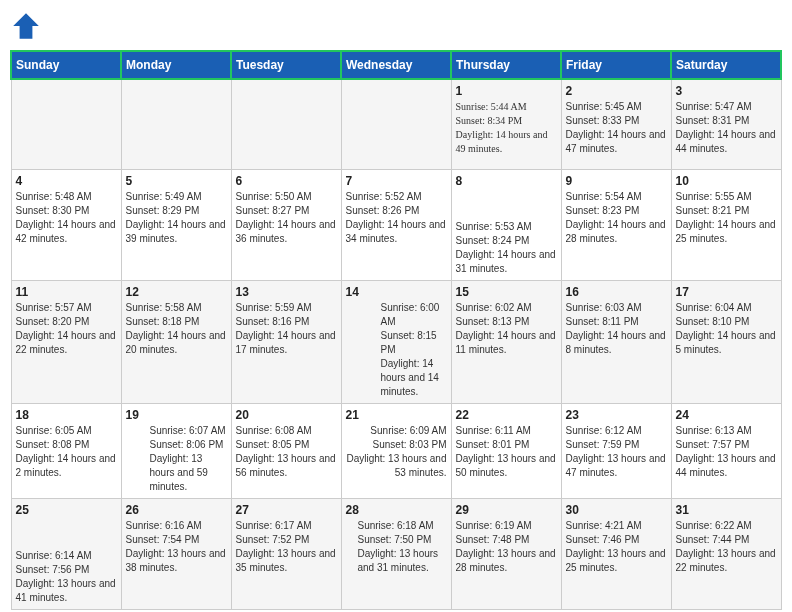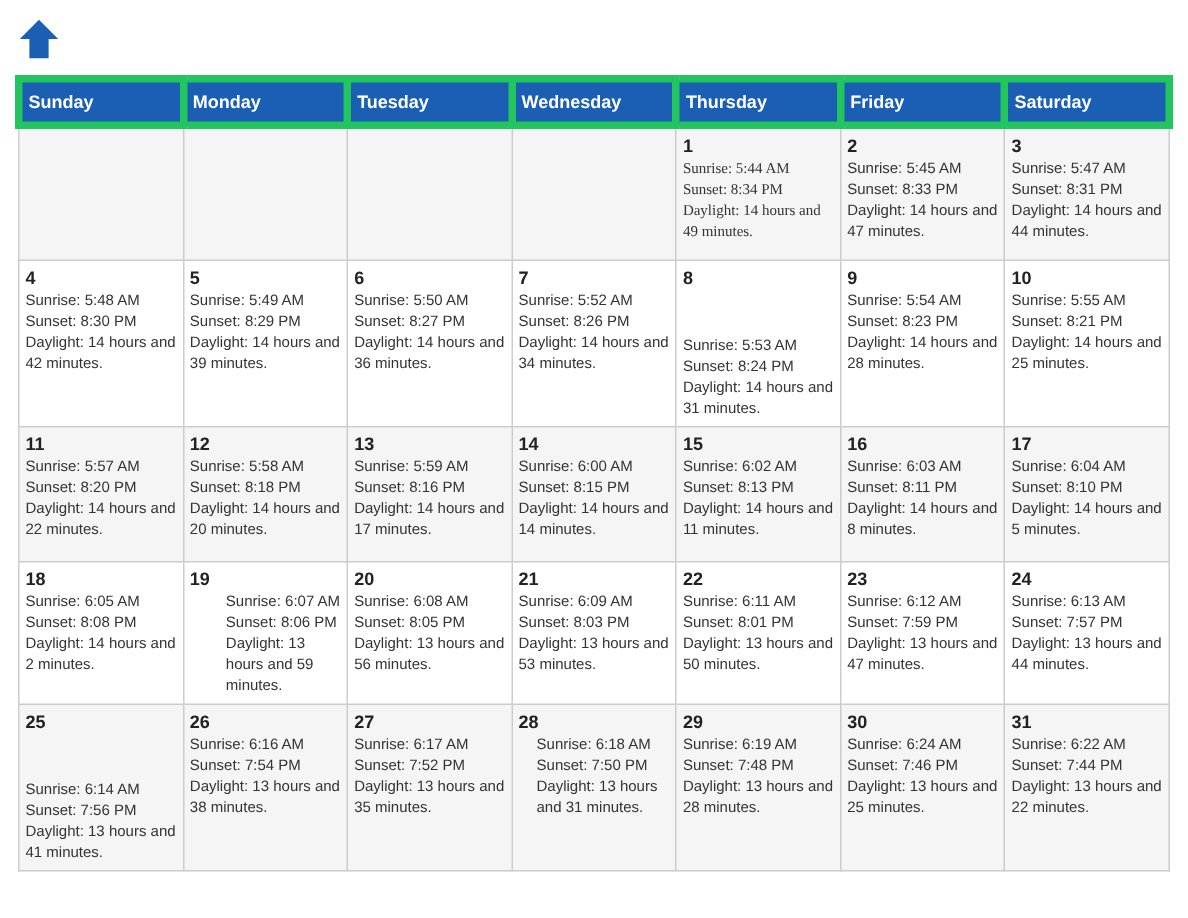--- a/index.html
+++ b/index.html
@@ -49,21 +49,21 @@
       border-collapse: collapse;
       table-layout: fixed;
     }
     thead tr th {
       background-color: #1a5fb4;
       color: #fff;
       font-size: 12px;
       font-weight: bold;
       padding: 6px 4px;
       text-align: left;
-      border: 5px solid #22c55e;
+      border: 2px solid #22c55e;
     }
     tbody tr td {
       border: 1px solid #ccc;
       vertical-align: top;
       padding: 4px 4px;
       font-size: 10.5px;
       color: #222;
       min-height: 80px;
       height: 90px;
     }
@@ -202,21 +202,21 @@
 Daylight: 14 hours and 20 minutes.</div>
         </td>
         <td>
           <span class="day-number">13</span>
           <div class="day-info" style="white-space: pre-line;">Sunrise: 5:59 AM
 Sunset: 8:16 PM
 Daylight: 14 hours and 17 minutes.</div>
         </td>
         <td>
           <span class="day-number">14</span>
-          <div class="day-info" style="white-space: pre-line;">Sunrise: 6:00 AM
+          <div class="day-info" style="white-space: pre-line; margin-left: 35px;">Sunrise: 6:00 AM
 Sunset: 8:15 PM
 Daylight: 14 hours and 14 minutes.</div>
         </td>
         <td>
           <span class="day-number">15</span>
           <div class="day-info" style="white-space: pre-line;">Sunrise: 6:02 AM
 Sunset: 8:13 PM
 Daylight: 14 hours and 11 minutes.</div>
         </td>
         <td>
@@ -246,21 +246,21 @@
 Daylight: 13 hours and 59 minutes.</div>
         </td>
         <td>
           <span class="day-number">20</span>
           <div class="day-info" style="white-space: pre-line;">Sunrise: 6:08 AM
 Sunset: 8:05 PM
 Daylight: 13 hours and 56 minutes.</div>
         </td>
         <td>
           <span class="day-number">21</span>
-          <div class="day-info" style="white-space: pre-line;">Sunrise: 6:09 AM
+          <div class="day-info" style="white-space: pre-line; text-align: right;">Sunrise: 6:09 AM
 Sunset: 8:03 PM
 Daylight: 13 hours and 53 minutes.</div>
         </td>
         <td>
           <span class="day-number">22</span>
           <div class="day-info" style="white-space: pre-line;">Sunrise: 6:11 AM
 Sunset: 8:01 PM
 Daylight: 13 hours and 50 minutes.</div>
         </td>
         <td>
@@ -302,21 +302,21 @@
 Daylight: 13 hours and 31 minutes.</div>
         </td>
         <td>
           <span class="day-number">29</span>
           <div class="day-info" style="white-space: pre-line;">Sunrise: 6:19 AM
 Sunset: 7:48 PM
 Daylight: 13 hours and 28 minutes.</div>
         </td>
         <td>
           <span class="day-number">30</span>
-          <div class="day-info" style="white-space: pre-line;">Sunrise: 6:24 AM
+          <div class="day-info" style="white-space: pre-line;">Sunrise: 4:21 AM
 Sunset: 7:46 PM
 Daylight: 13 hours and 25 minutes.</div>
         </td>
         <td>
           <span class="day-number">31</span>
           <div class="day-info" style="white-space: pre-line;">Sunrise: 6:22 AM
 Sunset: 7:44 PM
 Daylight: 13 hours and 22 minutes.</div>
         </td>
       </tr>

